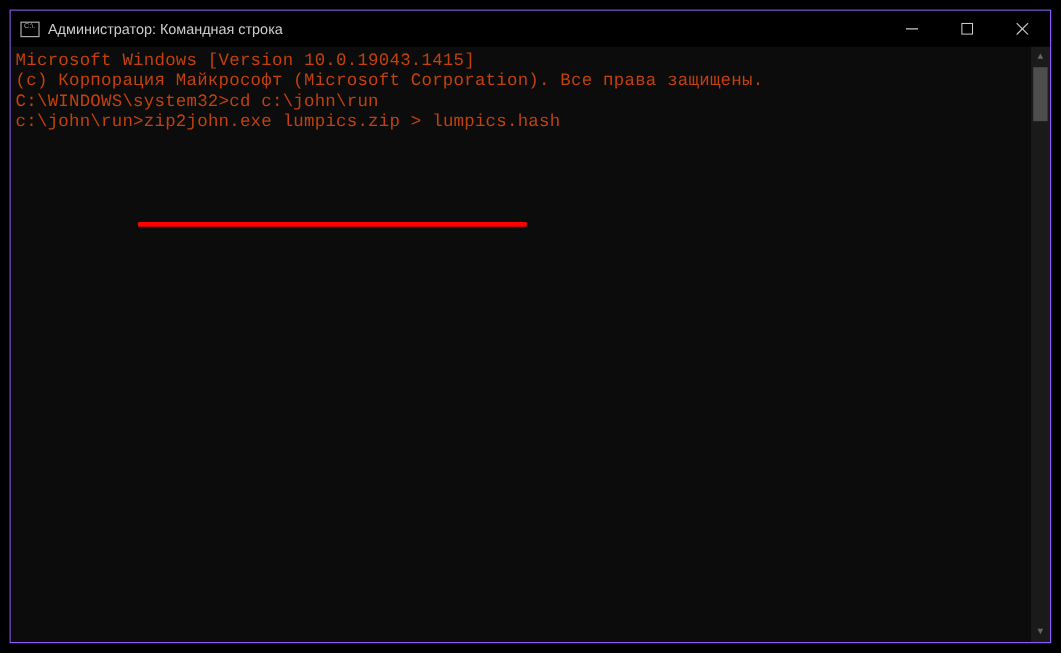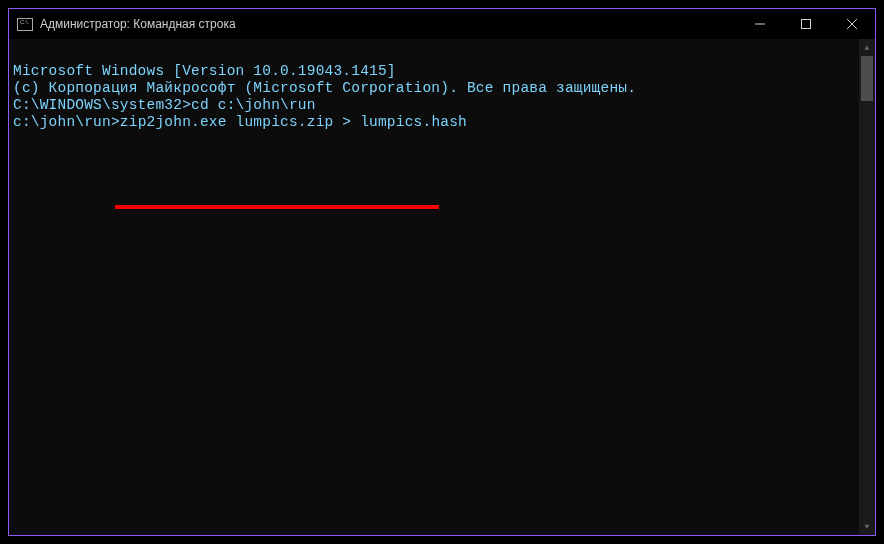--- a/index.html
+++ b/index.html
@@ -61,29 +61,28 @@
     }
     .win-btn svg { stroke: currentColor; }
     .client {
       flex: 1;
       display: flex;
       position: relative;
     }
     .terminal {
       flex: 1;
       background: #0c0c0c;
-      color: #7dd3fc;
+      color: #c2410c;
       padding: 4px 4px;
       white-space: pre;
       font-family: Consolas, 'Courier New', monospace;
       font-size: 14.5px;
       line-height: 17px;
       position: relative;
       letter-spacing: 0.2px;
-      margin-top: 20px;
     }
     .scrollbar {
       width: 16px;
       background: #1a1a1a;
       display: flex;
       flex-direction: column;
     }
     .sb-arrow {
       height: 17px;
       display: flex;

